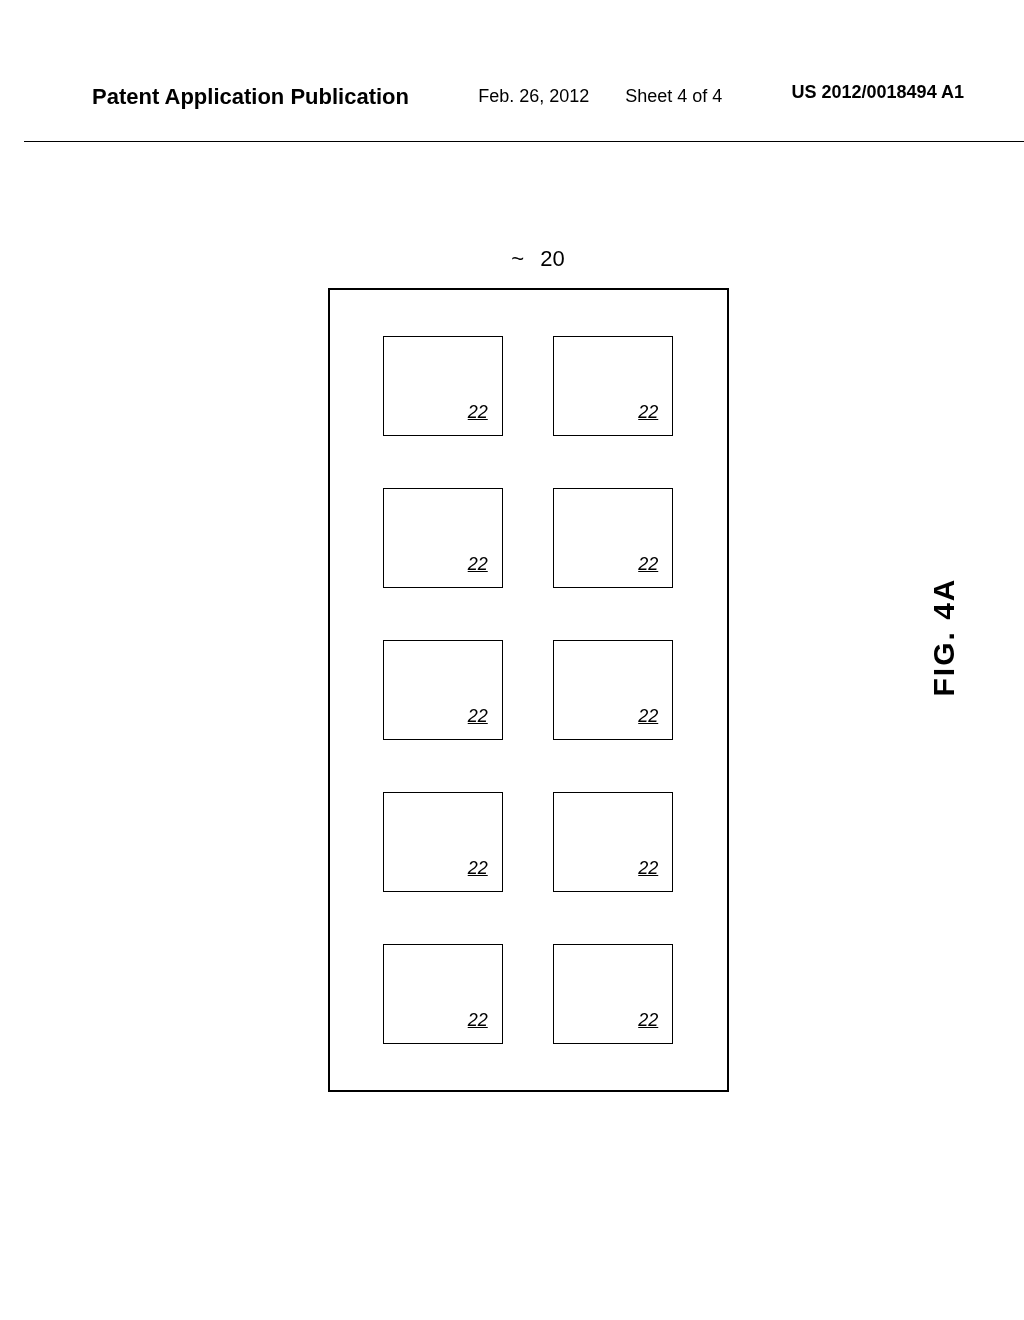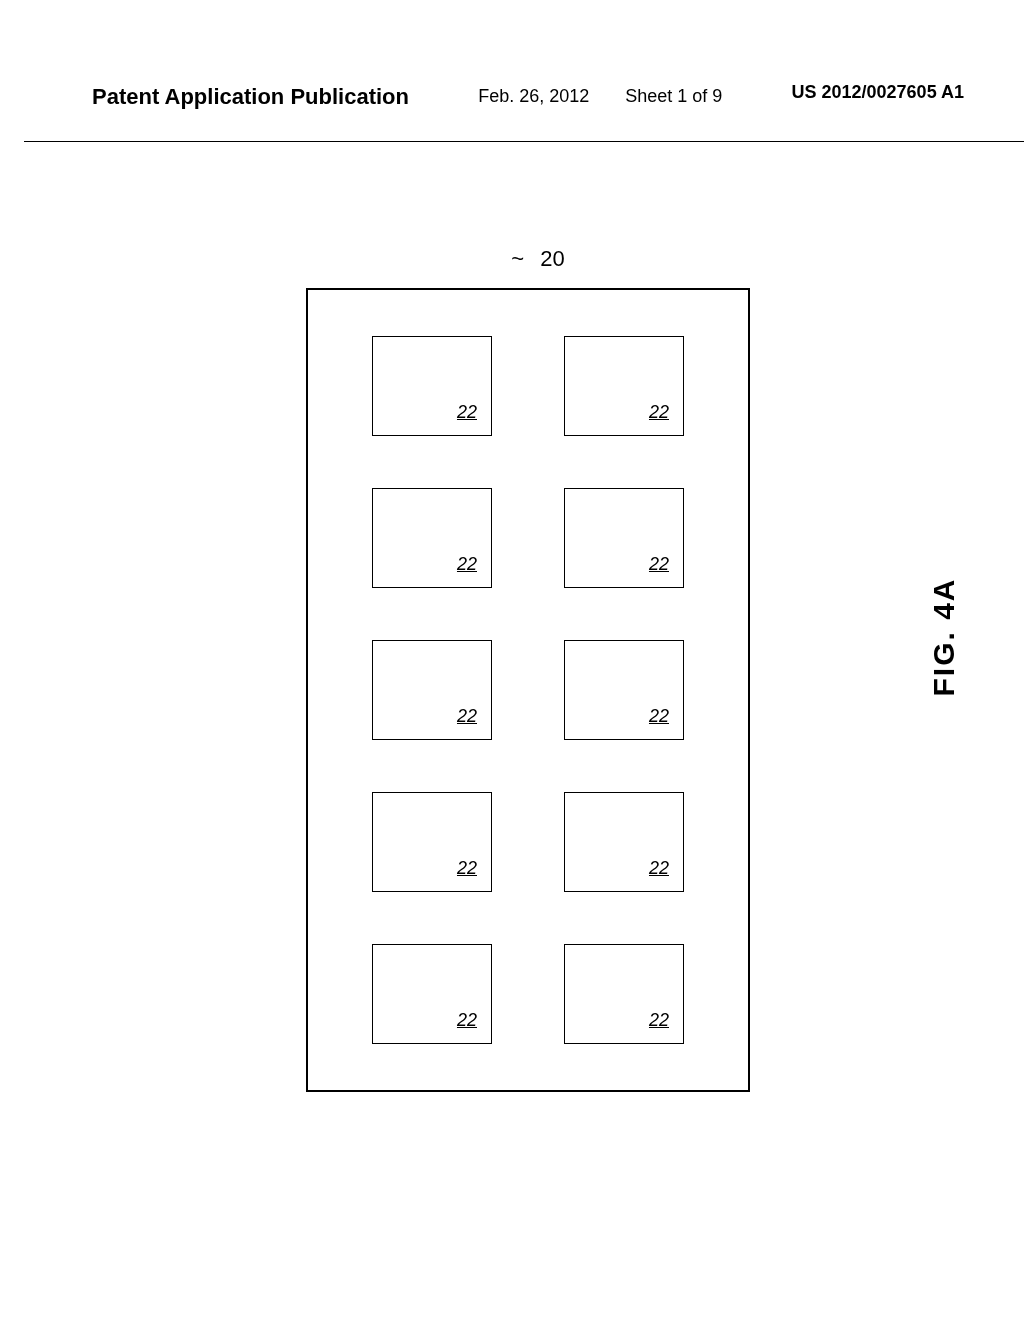--- a/index.html
+++ b/index.html
@@ -61,21 +61,21 @@
     .reference-label-top {
       font-size: 22px;
       margin-bottom: 8px;
       text-align: center;
       position: relative;
       left: 10px;
     }
 
     .outer-box {
       border: 2px solid #000;
-      width: 444px;
+      width: 401px;
       padding: 30px 30px 30px 30px;
       display: flex;
       flex-direction: column;
       gap: 20px;
     }
 
     .row {
       display: flex;
       justify-content: space-around;
       gap: 20px;
@@ -117,23 +117,23 @@
       letter-spacing: 2px;
     }
   </style>
 </head>
 <body>
 
 <div class="header">
   <div class="header-left">Patent Application Publication</div>
   <div class="header-center">
     <span>Feb. 26, 2012</span>&nbsp;&nbsp;&nbsp;
-    <span>Sheet 1 of 9</span>
+    <span>Sheet 4 of 4</span>
   </div>
-  <div class="header-right">US 2012/0027605 A1</div>
+  <div class="header-right">US 2012/0018494 A1</div>
 </div>
 
 <div class="main-content">
   <div class="diagram-area">
     <div class="reference-label-top">
       <span>~</span><span>20</span>
     </div>
     <div class="outer-box">
       <div class="row">
         <div class="inner-box">

